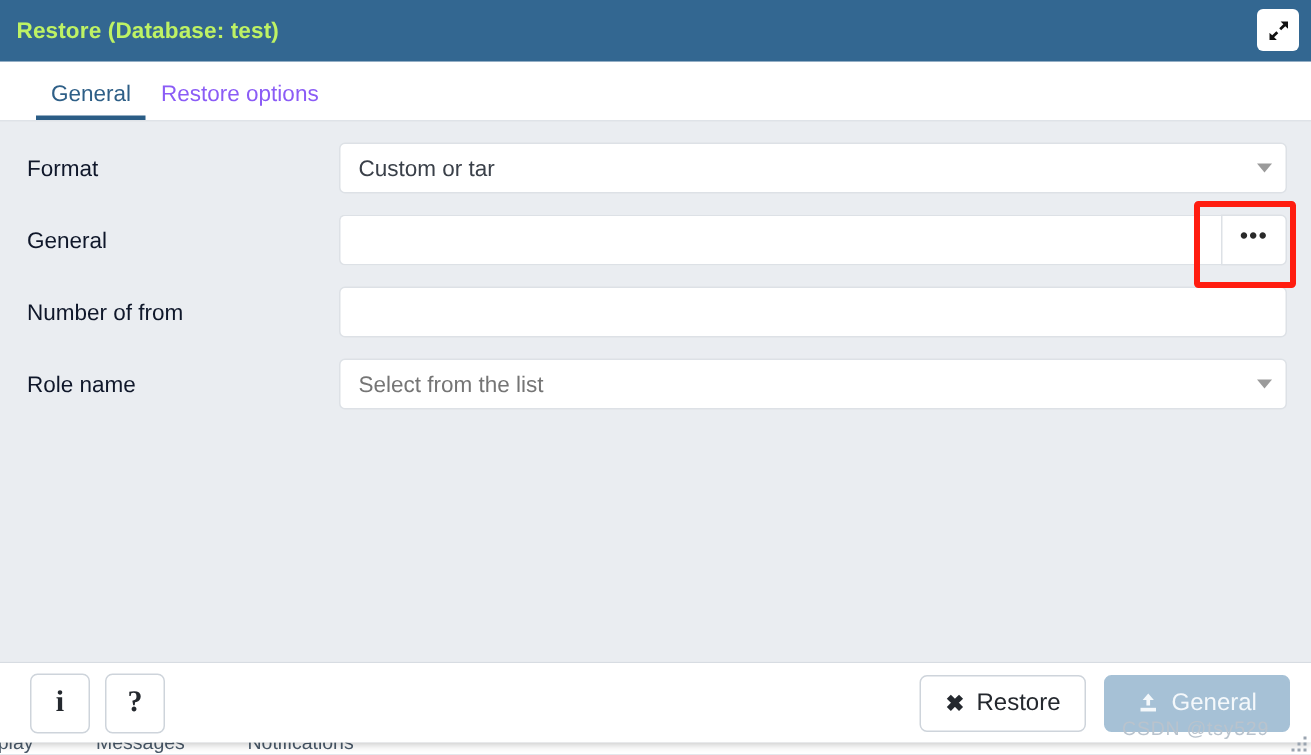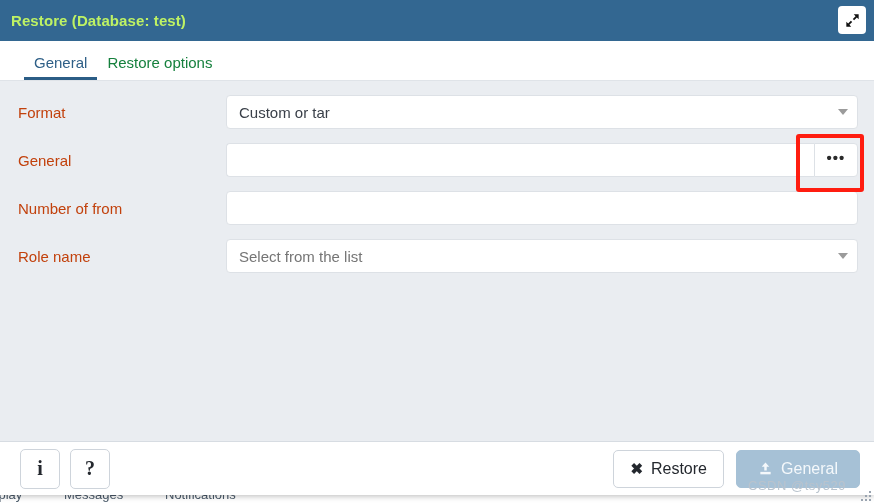--- a/index.html
+++ b/index.html
@@ -98,21 +98,21 @@
     flex: 0 0 39px;
     background: #ffffff;
     display: flex;
     align-items: flex-end;
     padding-left: 24px;
     box-sizing: border-box;
   }
   .tab {
     position: relative;
     font-size: 15px;
-    color: #15803d;
+    color: #8b5cf6;
     padding: 0 10px 9px 10px;
     cursor: pointer;
     white-space: nowrap;
   }
   .tab.active {
     color: #2e5f87;
   }
   .tab.active::after {
     content: "";
     position: absolute;
@@ -135,21 +135,21 @@
   .form-row {
     display: flex;
     align-items: center;
     height: 34px;
     margin-bottom: 14px;
   }
   .form-row .label {
     width: 208px;
     flex: 0 0 208px;
     font-size: 15px;
-    color: #c2410c;
+    color: #0f172a;
   }
   .control-wrap {
     flex: 1 1 auto;
     position: relative;
     height: 34px;
   }
 
   .control {
     box-sizing: border-box;
     width: 100%;

